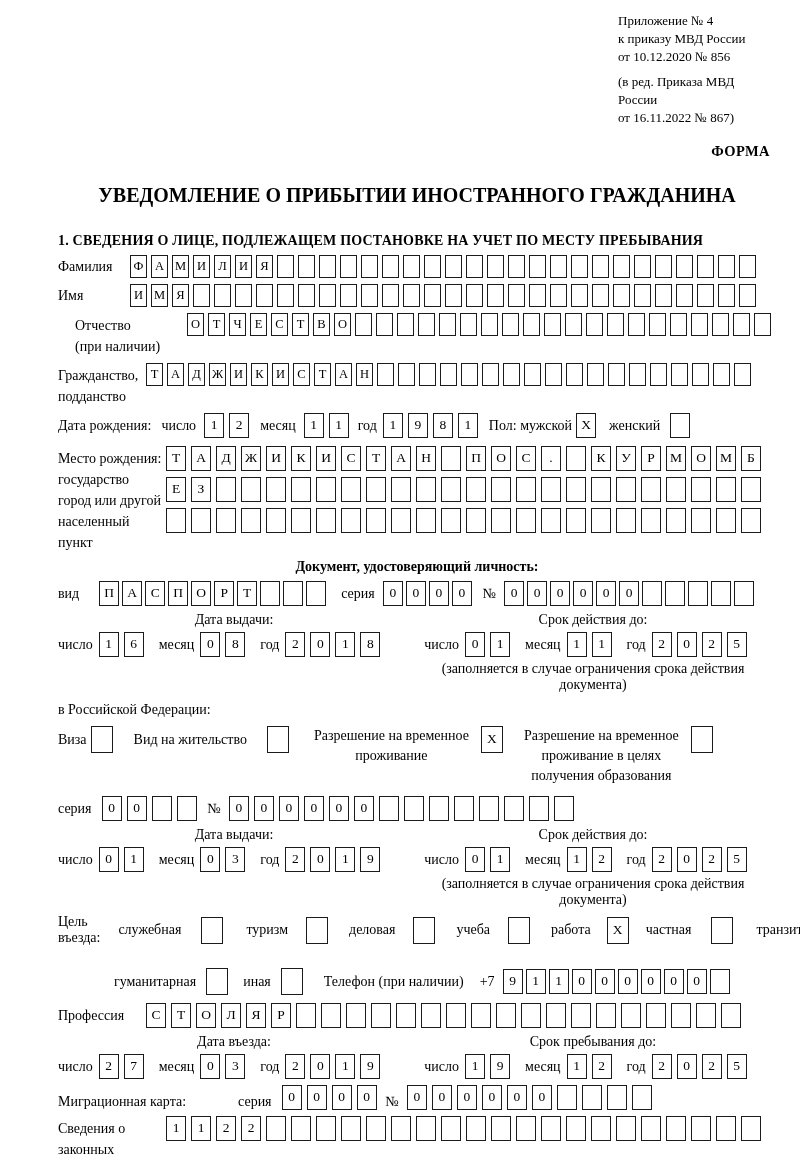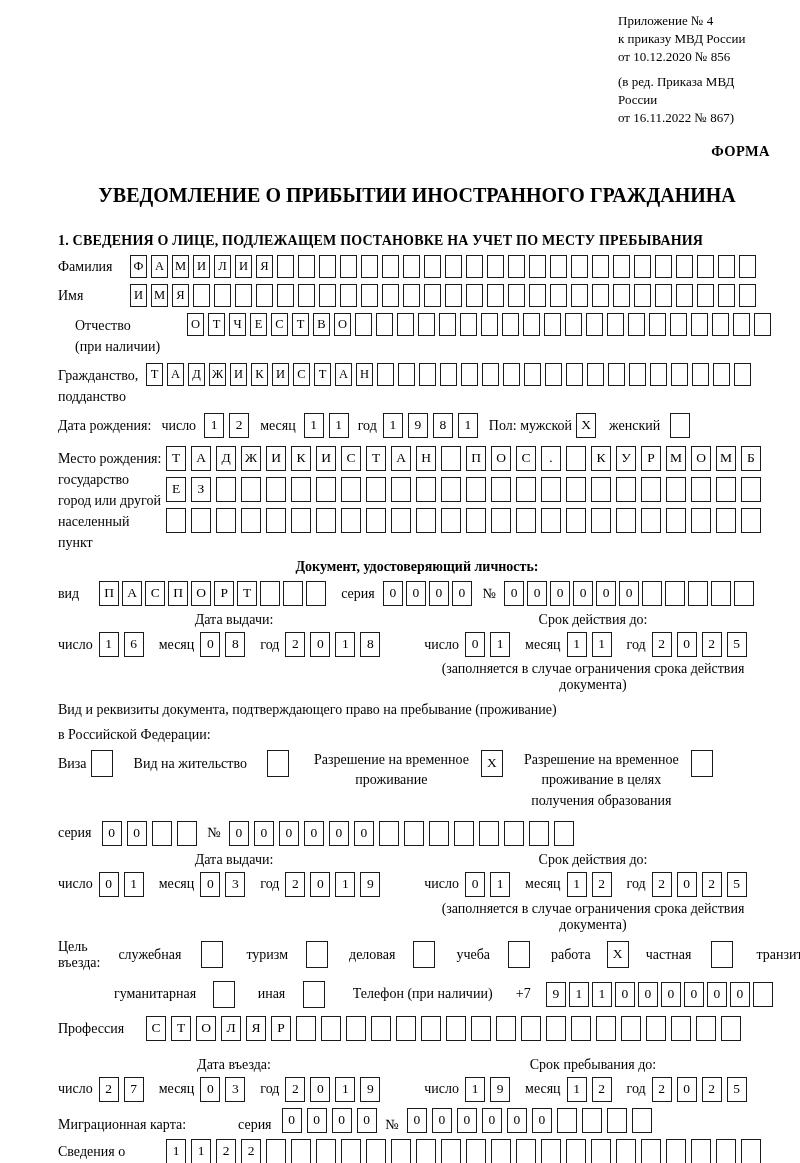--- a/index.html
+++ b/index.html
@@ -422,21 +422,20 @@
             <span class="cell">2</span>
             <span class="cell">0</span>
             <span class="cell">2</span>
             <span class="cell">5</span>
           </span>
       </div>
       <div class="note">(заполняется в случае ограничения срока действия документа)</div>
     </div>
   </div>
 
-  <div class="intro">Вид и реквизиты документа, подтверждающего право на пребывание (проживание)</div>
   <div class="intro">в Российской Федерации:</div>
 
   <div class="row top" style="margin-top:4px;">
     <span style="padding-top:6px;">Виза</span>
     <span class="cells chk ml4">
         <span class="cell"></span>
       </span>
     <span class="ml16" style="padding-top:6px;">Вид на жительство</span>
     <span class="cells chk ml20">
         <span class="cell"></span>
@@ -558,21 +557,21 @@
     <span>частная</span>
     <span class="cells chk ml8">
         <span class="cell"></span>
       </span>
     <span class="ml6">транзит</span>
     <span class="cells chk ml8">
         <span class="cell"></span>
       </span>
   </div>
 
-  <div class="row" style="margin-top:10px;justify-content:space-between;">
+  <div class="row" style="margin-top:22px;">
     <span style="margin-left:56px;">гуманитарная</span>
     <span class="cells chk ml10">
         <span class="cell"></span>
       </span>
     <span class="ml10">иная</span>
     <span class="cells chk ml10">
         <span class="cell"></span>
       </span>
     <span class="ml16">Телефон (при наличии)</span>
     <span class="ml16">+7</span>
@@ -613,21 +612,21 @@
         <span class="cell"></span>
         <span class="cell"></span>
         <span class="cell"></span>
         <span class="cell"></span>
         <span class="cell"></span>
         <span class="cell"></span>
         <span class="cell"></span>
       </div>
   </div>
 
-  <div class="datepair" style="margin-top:16px;">
+  <div class="datepair" style="margin-top:6px;">
     <div class="dg dg-left">
       <div class="dg-head">Дата въезда:</div>
       <div class="dg-row">
         <span class="t">число</span>
         <span class="cells">
             <span class="cell">2</span>
             <span class="cell">7</span>
           </span>
         <span class="t">месяц</span>
         <span class="cells">

